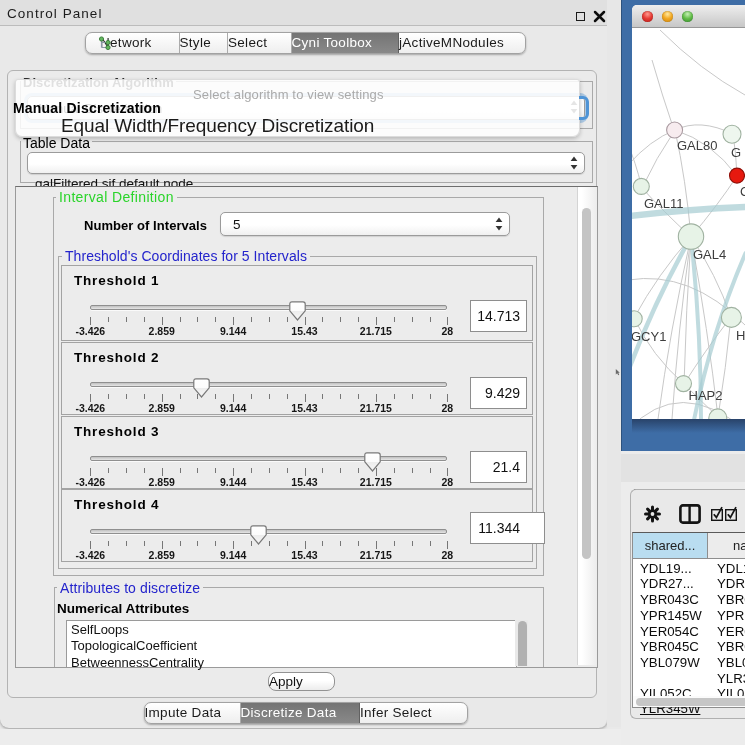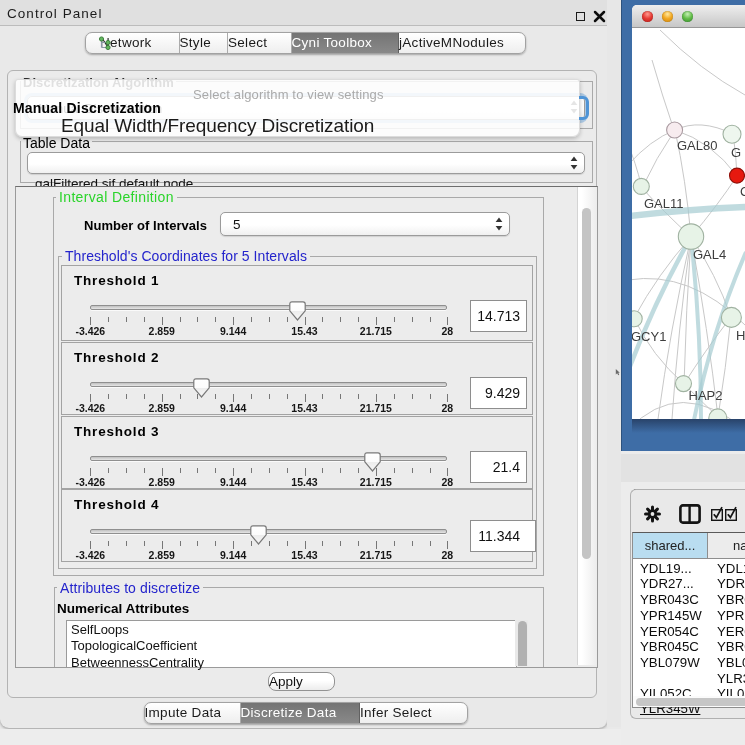--- a/index.html
+++ b/index.html
@@ -247,21 +247,21 @@
         <defs>
           <linearGradient id="tg489" x1="0" y1="0" x2="0" y2="1">
             <stop offset="0" stop-color="#ffffff"></stop>
             <stop offset="0.48" stop-color="#fcfcfc"></stop>
             <stop offset="0.52" stop-color="#ededed"></stop>
             <stop offset="1" stop-color="#f7f7f7"></stop>
           </linearGradient>
         </defs>
         <path d="M3 0.8 L14 0.8 Q16.2 0.8 16.2 3 L16.2 9.8 L8.5 19 L0.8 9.8 L0.8 3 Q0.8 0.8 3 0.8 Z" fill="url(#tg489)" stroke="#787878" stroke-width="1.2"></path>
       </svg>
-      <div class="vbox" style="left:408px;top:30px;width:49px;height:30px;line-height:30px;padding-right:15px;">11.344</div>
+      <div class="vbox" style="left:408px;top:22px;width:49px;height:30px;line-height:30px;padding-right:24px;">11.344</div>
     </div>
   </div>
 
 <div class="abs" style="left:53.5px;top:587px;width:488px;height:79px;border:1px solid #a9a9a9;border-bottom:none;"></div>
 <div class="grouptitle" style="left:57px;top:580.5px;color:#2424cc;letter-spacing:0.1px;">Attributes to discretize</div>
 <div class="boldlab" style="left:57px;top:600.5px;font-size:13.5px;">Numerical Attributes</div>
 <div class="abs" style="left:66px;top:620px;width:449px;height:46px;background:#fff;border:1px solid #9a9a9a;border-bottom:none;font-size:13px;color:#111;">
  <div style="position:absolute;left:4px;top:0.5px;">SelfLoops</div>
  <div style="position:absolute;left:4px;top:17px;">TopologicalCoefficient</div>
  <div style="position:absolute;left:4px;top:33.5px;">BetweennessCentrality</div>

